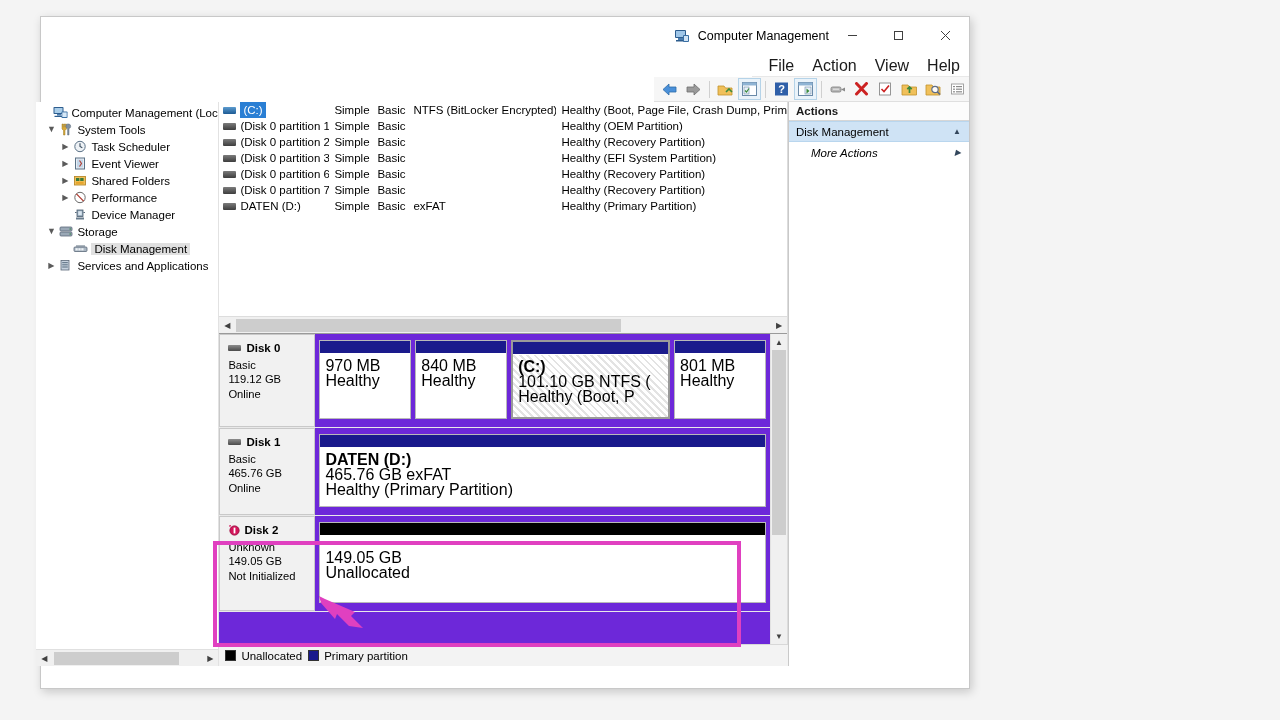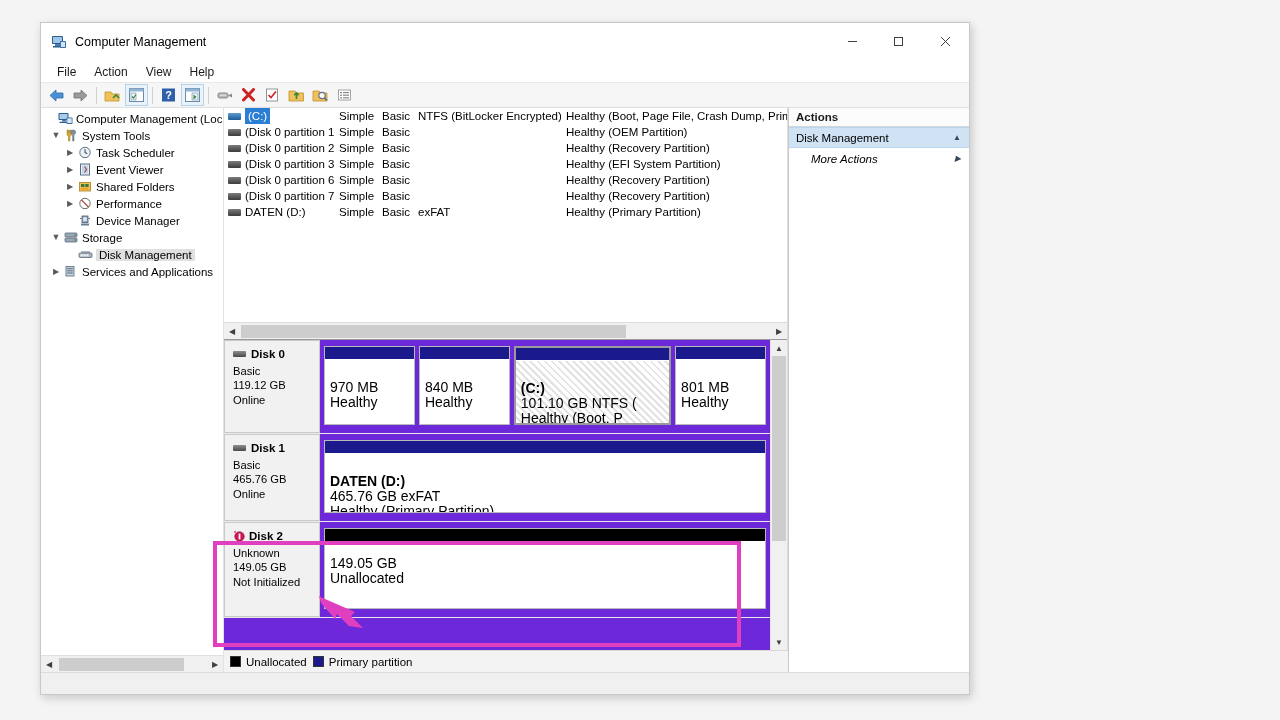--- a/index.html
+++ b/index.html
@@ -6,26 +6,26 @@
   html, body {
     width: 1280px; height: 720px;
     background: #f5f5f5;
     font-family: "Liberation Sans", sans-serif;
     overflow: hidden;
   }
   #page { position: relative; width: 1280px; height: 720px; background: #f4f4f4; }
 
   
   .window {
-    position: absolute; left: 40px; top: 22px;
+    position: absolute; left: 40px; top: 16px;
     width: 930px; height: 673px;
     background: #ffffff;
     border: 1px solid #c8c8c8;
     box-shadow: 2px 3px 9px rgba(0,0,0,0.18);
-    display: flex; flex-direction: column;
+    display: flex; flex-direction: column; align-items: flex-end;
   }
   .titlebar {
     height: 38px; flex: 0 0 38px;
     display: flex; align-items: center;
     background: #ffffff;
     border-bottom: 1px solid #ffffff;
   }
   .title-icon { width: 16px; height: 16px; margin-left: 10px; margin-right: 8px; flex:0 0 16px; }
   .title-text { font-size: 12.5px; color: #000; }
   .title-spacer { flex: 1 1 auto; }
@@ -36,21 +36,21 @@
   .win-btn.close { width: 48px; }
 
   
   .menubar {
     height: 22px; flex: 0 0 22px;
     display: flex; align-items: center;
     background: #ffffff;
     padding-left: 7px;
     border-bottom: 1px solid #e8e8e8;
   }
-  .menu-item { font-size: 12px; color: #1a1a1a; padding: 2px 9px; }
+  .menu-item { font-size: 16px; color: #1a1a1a; padding: 2px 9px; }
 
   
   .toolbar {
     height: 25px; flex: 0 0 25px;
     display: flex; align-items: center;
     background: #f6f6f6;
     border-bottom: 1px solid #dfdfdf;
     padding-left: 4px;
     gap: 1px;
   }
@@ -123,21 +123,21 @@
   .disk-title { display: flex; align-items: center; font-weight: bold; font-size: 11.5px; margin-bottom: 2px; }
   .disk-ico { width: 13px; height: 6px; flex: 0 0 13px; margin-right: 5px; border-radius: 1px;
               background: linear-gradient(#8d8d8d,#4a4a4a); }
   .err-ico { width: 13px; flex: 0 0 13px; margin-right: 3px; display:flex; align-items:center; }
   .disk-parts { flex: 1 1 auto; display: flex; padding: 6px 4px 8px 4px; gap: 4px; min-width: 0; }
   .part {
     border: 1px solid #b9b9b9; background: #fff; display: flex; flex-direction: column; min-width: 0;
   }
   .part-bar { height: 13px; flex: 0 0 13px; background: #1a1a8c; border-bottom: 1px solid #fff; }
   .part-bar.black { background: #000000; }
-  .part-body { flex: 1 1 auto; padding: 20px 5px; font-size: 14px; line-height: 15px; color: #000; overflow: hidden; white-space: nowrap; }
+  .part-body { flex: 1 1 auto; padding: 4px 5px; font-size: 16px; line-height: 15px; color: #000; overflow: hidden; white-space: nowrap; }
   .part.selected { border: 2px solid #9a9a9a; }
   .part.selected .part-body {
     background-image: repeating-linear-gradient(45deg, #ffffff 0 3px, #e3e3e3 3px 5px);
   }
   .part-body .pb-strong { font-weight: bold; }
 
   
   .legend {
     height: 22px; flex: 0 0 22px; display: flex; align-items: center; gap: 6px;
     background: #f3f3f3; border-top: 1px solid #d8d8d8; padding-left: 6px;

